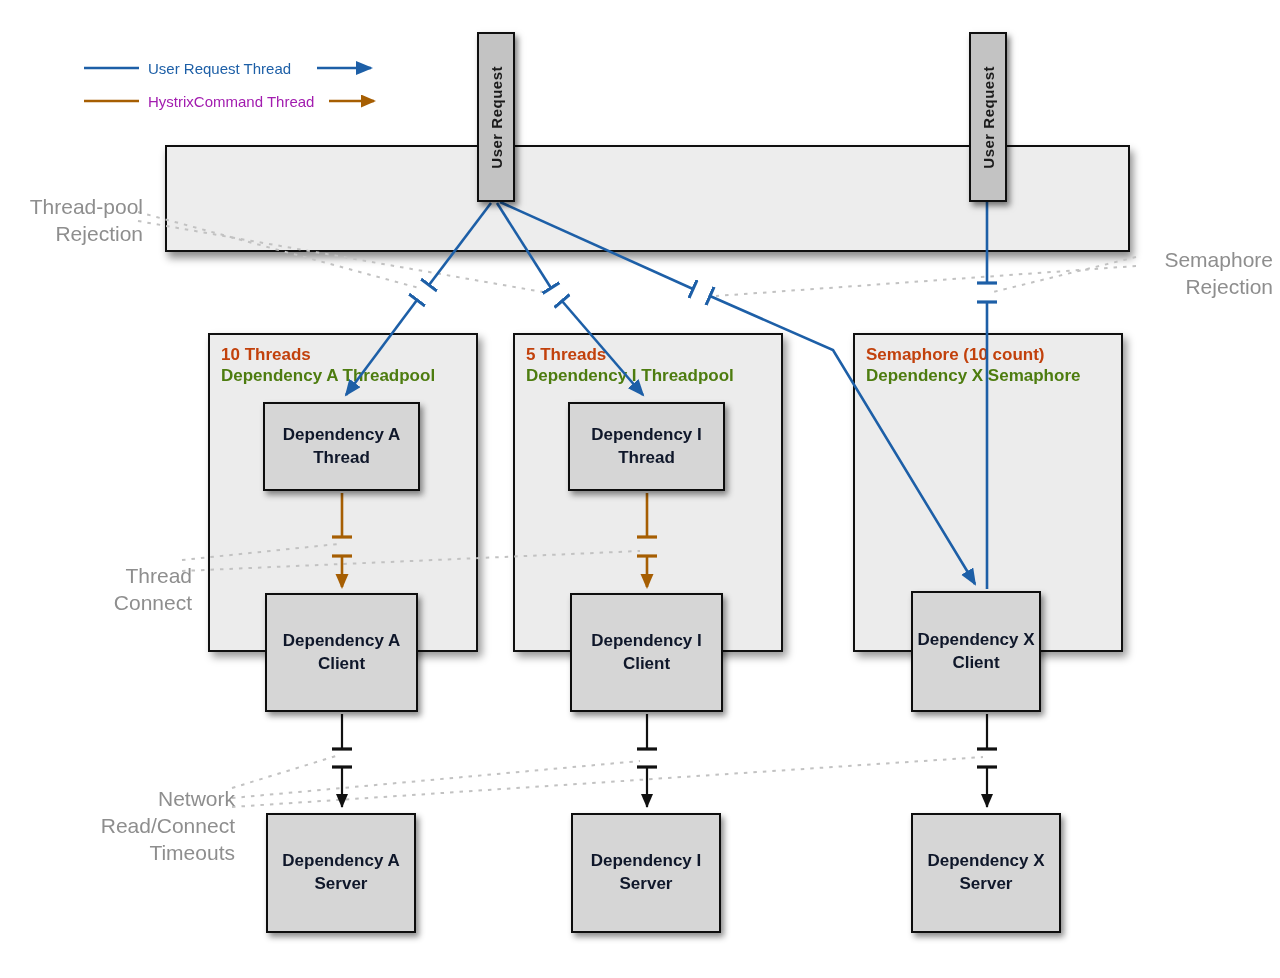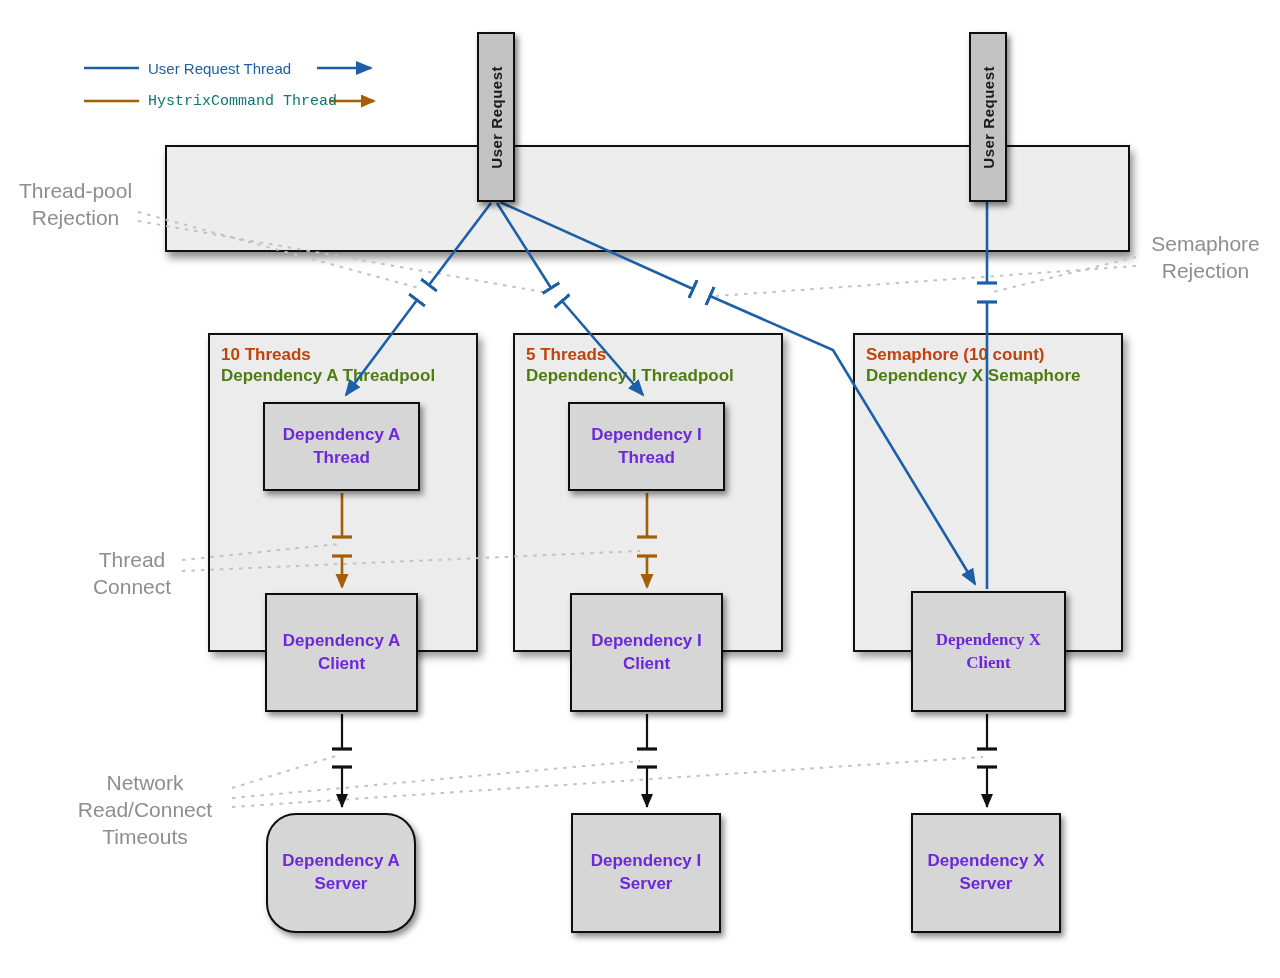--- a/index.html
+++ b/index.html
@@ -25,41 +25,41 @@
     border:2px solid #101010;box-shadow:4px 5px 8px rgba(0,0,0,.4);}
   .pool-head{position:absolute;top:9px;left:0;right:0;padding:0 11px;}
   .pool-title{font-size:17px;font-weight:bold;color:#c2410c;line-height:1.25;}
   .pool-sub{font-size:17px;font-weight:bold;color:#4d7c0f;line-height:1.25;}
   .align-left{text-align:left;} .align-right{text-align:left;}
 
   
   .node{position:absolute;background:#d6d6d6;border:2px solid #0d0d0d;
     box-shadow:3px 4px 6px rgba(0,0,0,.45);
     display:flex;align-items:center;justify-content:center;text-align:center;
-    font-size:17px;font-weight:bold;color:#6d28d9;line-height:1.35;padding:3px;box-sizing:border-box;}
+    font-size:17px;font-weight:bold;color:#0f172a;line-height:1.35;padding:3px;box-sizing:border-box;}
   .thread-a{left:263px;top:402px;width:157px;height:89px;}
   .thread-i{left:568px;top:402px;width:157px;height:89px;}
   .client-a{left:265px;top:593px;width:153px;height:119px;}
   .client-i{left:570px;top:593px;width:153px;height:119px;}
-  .client-x{left:911px;top:591px;width:155px;height:121px;font-family:Liberation Serif, serif;}
-  .server-a{left:266px;top:813px;width:150px;height:120px;border-radius:30px;}
+  .client-x{left:911px;top:591px;width:130px;height:121px;}
+  .server-a{left:266px;top:813px;width:150px;height:120px;}
   .server-i{left:571px;top:813px;width:150px;height:120px;}
   .server-x{left:911px;top:813px;width:150px;height:120px;}
 
   
-  .anno{position:absolute;color:#8e8e8e;font-size:21px;text-align:center;line-height:1.28;}
+  .anno{position:absolute;color:#8e8e8e;font-size:21px;text-align:right;line-height:1.28;margin-top:16px;}
   .anno-threadpool{left:8px;top:178px;width:135px;}
   .anno-semaphore{left:1138px;top:231px;width:135px;}
   .anno-threadtimeout{left:72px;top:547px;width:120px;}
   .anno-network{left:55px;top:770px;width:180px;}
 
   
   .legend-label{position:absolute;font-size:15px;white-space:nowrap;}
   .legend-blue{color:#1d5fa7;left:148px;top:60px;}
-  .legend-orange{color:#0f766e;left:148px;top:93px;font-family:Liberation Mono, monospace;}
+  .legend-orange{color:#a21caf;left:148px;top:93px;}
 
   svg{position:absolute;left:0;top:0;}
 </style>
 </head>
 <body>
 
 <div class="canvas">
 
   <div class="request-bar layer-back"></div>
 

